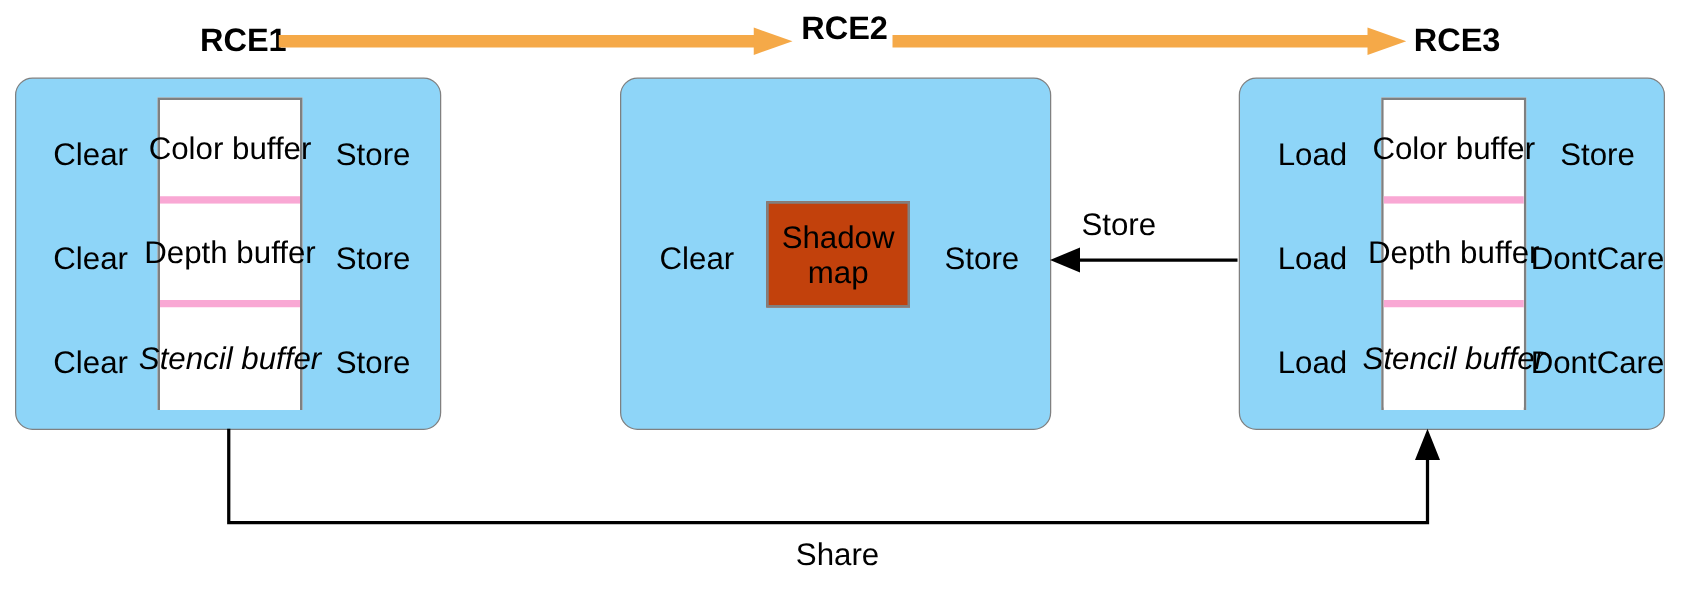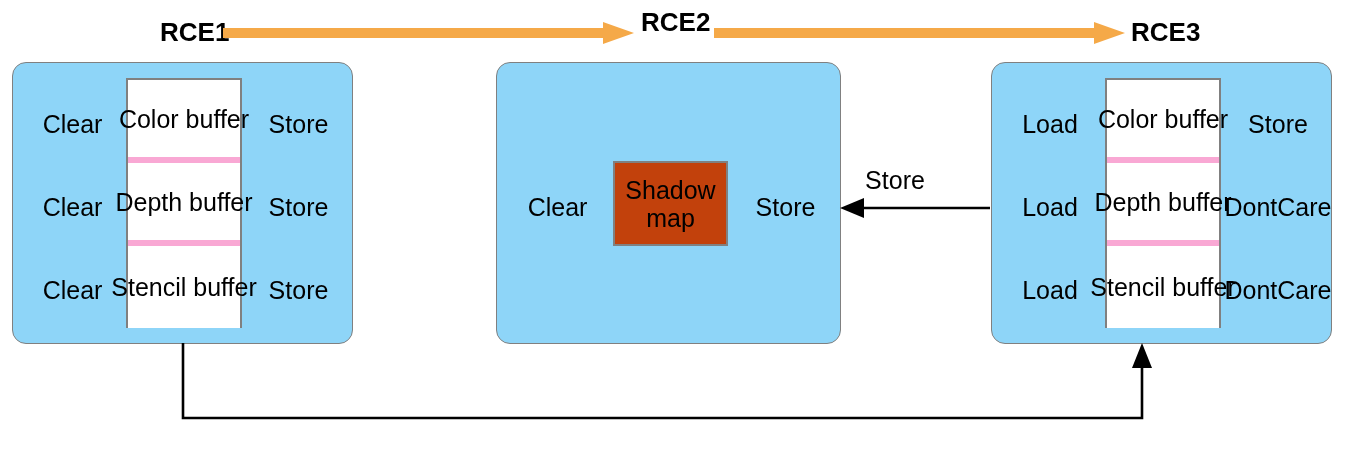--- a/index.html
+++ b/index.html
@@ -53,20 +53,21 @@
     align-items: center;
     justify-content: center;
     text-align: center;
     font-size: 25px;
     color: #000000;
     line-height: 1.12;
     padding: 0 4px;
   }
   .buffer-cell:last-child {
     border-bottom: none;
+    font-style: italic;
   }
   .single-box {
     position: absolute;
     box-sizing: border-box;
     background: #c2410c;
     border: 2px solid #808080;
     display: flex;
     align-items: center;
     justify-content: center;
     text-align: center;
@@ -183,14 +184,15 @@
 
     <line x1="990" y1="208" x2="857" y2="208" stroke="#000000" stroke-width="2.6"></line>
     <polygon points="840,208 864,198 864,218" fill="#000000"></polygon>
 
     <path d="M 183 343 L 183 418 L 1142 418 L 1142 363" stroke="#000000" stroke-width="2.6" fill="none"></path>
     <polygon points="1142,343 1132,368 1152,368" fill="#000000"></polygon>
   </svg>
 
   <div class="edge-label" style="left:820px; top:168px; width:150px;">Store</div>
 
+  <div class="edge-label" style="left:595px; top:432px; width:150px;">Share</div>
 
 </div>
 
 </body></html>

